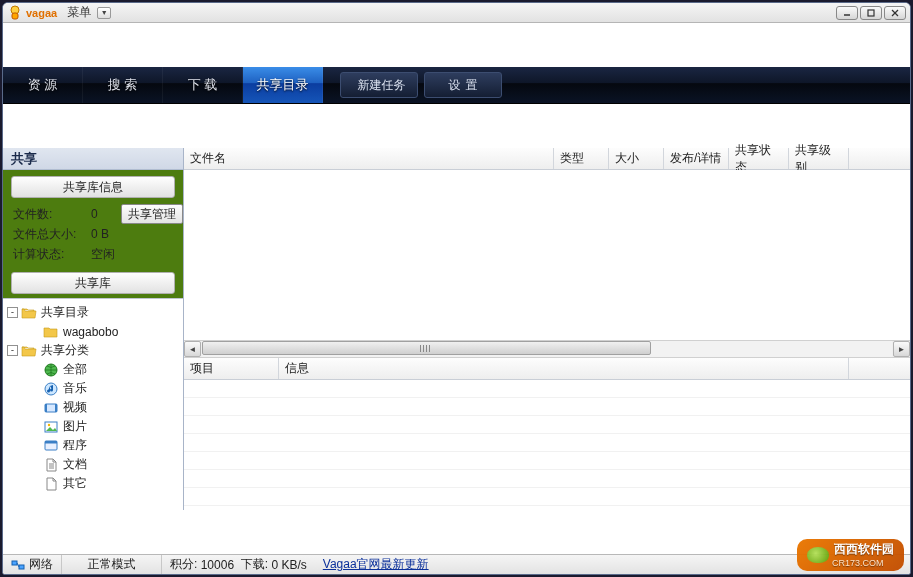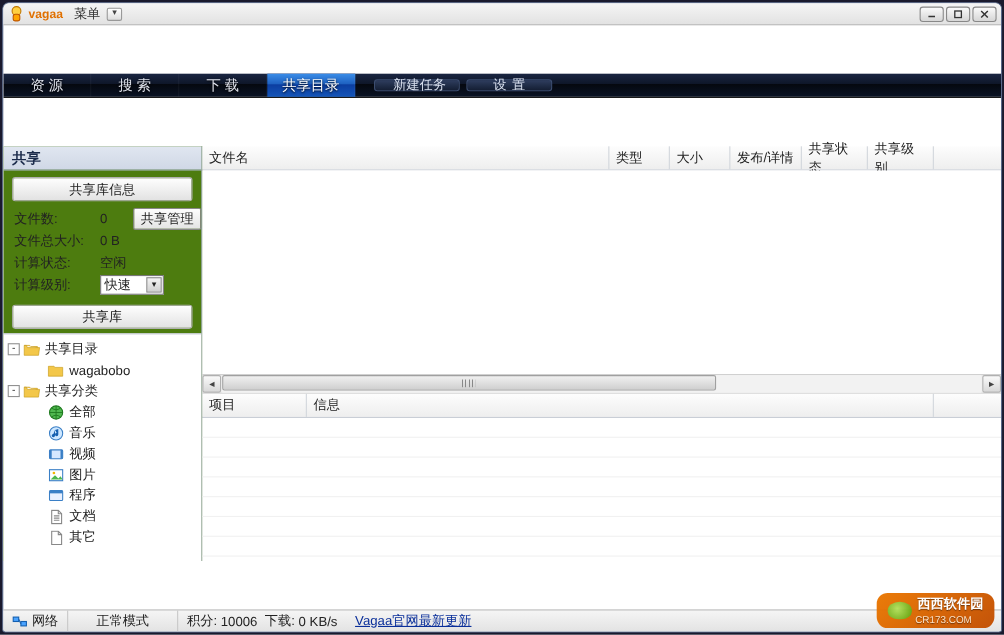--- a/index.html
+++ b/index.html
@@ -9,21 +9,21 @@
 
 .titlebar{height:20px;background:linear-gradient(to bottom,#f5f5f5,#e2e2e2);display:flex;align-items:center;padding:0 4px;border-bottom:1px solid #b5b5b5;}
 .titlebar .logo{width:16px;height:16px;margin-right:3px;display:flex;align-items:center;justify-content:center;}
 .titlebar .app-name{color:#e07000;font-weight:bold;font-size:11px;}
 .titlebar .menu-label{margin-left:10px;color:#333;font-size:12px;}
 .titlebar .menu-arrow{margin-left:6px;width:14px;height:12px;border:1px solid #999;background:linear-gradient(#fff,#ddd);display:flex;align-items:center;justify-content:center;font-size:7px;color:#444;border-radius:2px;}
 .titlebar .spacer{flex:1;}
 .titlebar .win-btns{display:flex;gap:0;}
 .titlebar .win-btn{width:22px;height:14px;border:1px solid #888;background:linear-gradient(#fafafa,#d6d6d6);border-radius:3px;margin-left:2px;display:flex;align-items:center;justify-content:center;font-size:9px;color:#333;cursor:pointer;}
 
-.nav{height:22px;background:linear-gradient(to bottom,#1a2642 0%,#0e1628 45%,#05080f 46%,#0a1325 100%);display:flex;align-items:stretch;border-bottom:1px solid #000;}
+.nav{height:37px;background:linear-gradient(to bottom,#1a2642 0%,#0e1628 45%,#05080f 46%,#0a1325 100%);display:flex;align-items:stretch;border-bottom:1px solid #000;}
 .nav .tab{width:80px;color:#e0e3ec;display:flex;align-items:center;justify-content:center;font-size:13px;cursor:pointer;border-right:1px solid rgba(255,255,255,.05);text-shadow:0 1px 2px #000;}
 .nav .tab.active{background:linear-gradient(to bottom,#3a8de8 0%,#1e60c0 45%,#0b3da0 46%,#1555b8 100%);color:#fff;border-radius:0;}
 .nav .gap{width:14px;}
 .nav .action-btn{width:78px;margin:5px 3px;background:linear-gradient(to bottom,#2e3d5e,#141e33);border:1px solid #3c4d70;border-radius:3px;color:#dbe2f0;display:flex;align-items:center;justify-content:center;font-size:12px;cursor:pointer;letter-spacing:5px;padding-left:5px;}
 .nav .action-btn.first{letter-spacing:0;}
 
 .body{flex:1;display:flex;background:#fff;min-height:0;}
 
 .sidebar{width:181px;background:#4d7c0f;border-right:1px solid #a8b4c8;display:flex;flex-direction:column;min-height:0;}
 .sidebar .title{height:22px;background:linear-gradient(#e0e6f0,#d0d8e6);border-bottom:1px solid #b0bcd0;padding-left:8px;display:flex;align-items:center;font-size:13px;color:#1a2a4a;font-weight:bold;}
@@ -130,27 +130,20 @@
           <div class="manage-btn">共享管理</div>
         </div>
         <div class="info-row">
           <span class="lbl">文件总大小:</span>
           <span class="val">0 B</span>
         </div>
         <div class="info-row">
           <span class="lbl">计算状态:</span>
           <span class="val">空闲</span>
         </div>
-        <div class="info-row">
-          <span class="lbl">计算级别:</span>
-          <div class="level-select">
-            <span>快速</span>
-            <span class="arr">▼</span>
-          </div>
-        </div>
       </div>
 
       <div class="panel-hdr">共享库</div>
 
       <div class="tree" id="tree">
           <div class="node d1">
             <span class="expander">-</span>
             <span class="icon">
               <svg width="16" height="13" viewBox="0 0 16 13">
                 <path class="folder-open" d="M1 3 L1 12 L14 12 L15 5 L4 5 L3 3 Z M1 3 L6 3 L7 4 L13 4 L13 5"></path>

